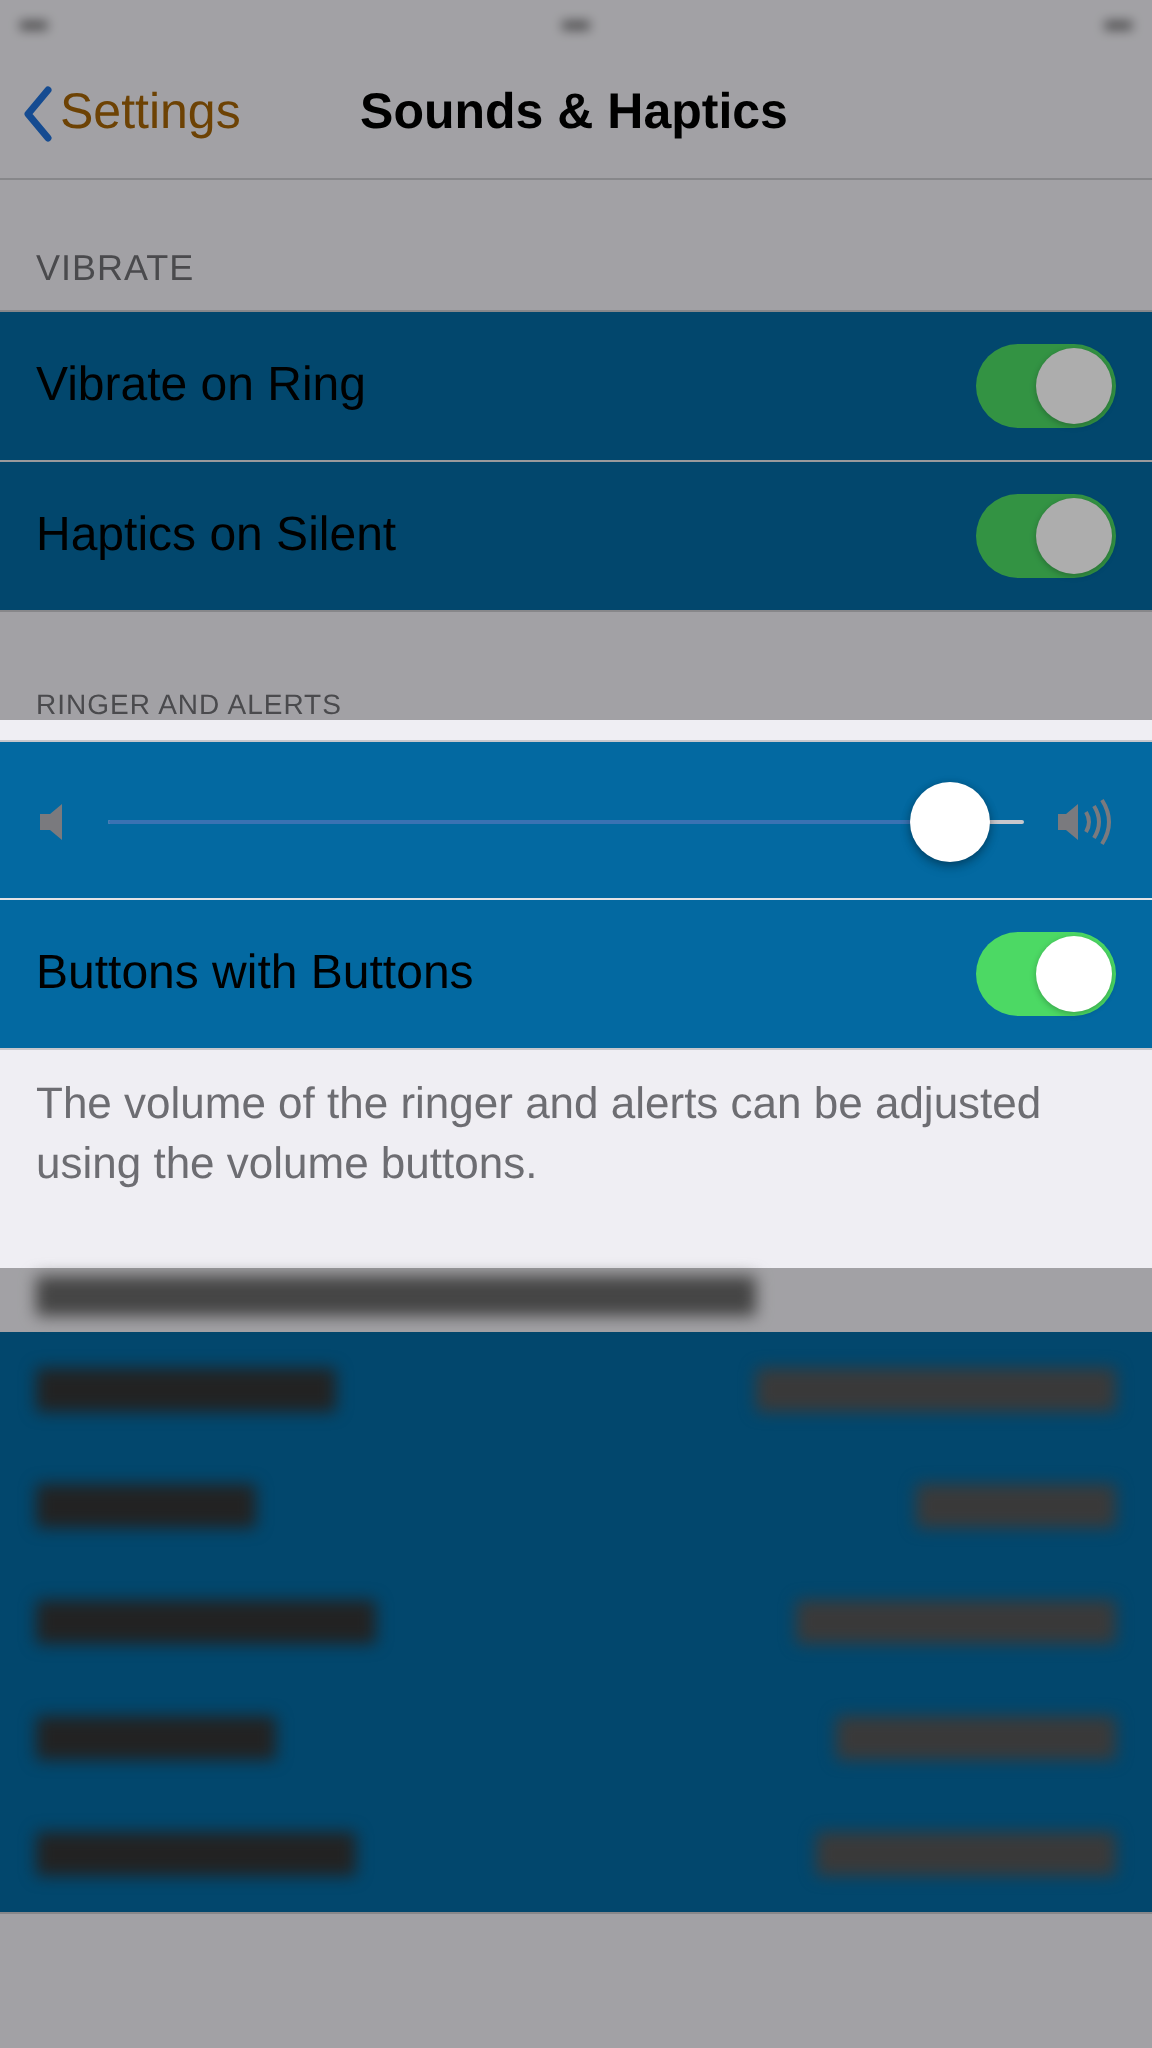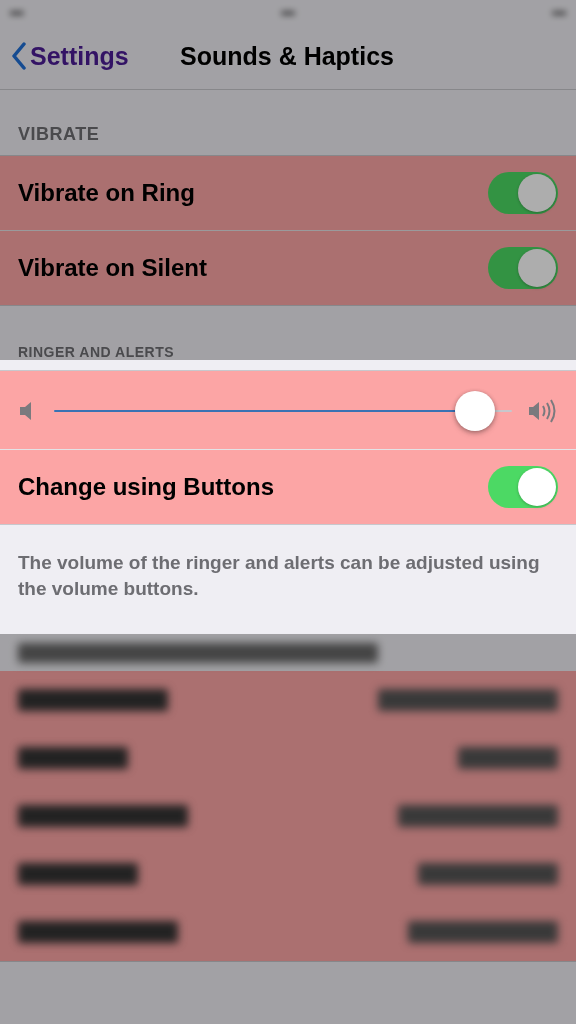--- a/index.html
+++ b/index.html
@@ -2,38 +2,38 @@
 <html><head>
 <meta charset="utf-8">
 <style>
   * { box-sizing: border-box; margin: 0; padding: 0; }
   html, body { width: 576px; height: 1024px; font-family: -apple-system, "Helvetica Neue", Arial, sans-serif; background: #efeef3; overflow: hidden; }
   .root { position: relative; width: 576px; height: 1024px; }
   
   .hole { position: absolute; left: 0; right: 0; top: 360px; height: 274px; background: transparent; box-shadow: 0 0 0 9999px rgba(0,0,0,0.32); z-index: 4; pointer-events: none; }
   .status { height: 24px; display: flex; align-items: center; justify-content: space-between; padding: 0 10px; font-size: 13px; font-weight: 600; color: #000; filter: blur(3px); }
   .navbar { height: 66px; display: flex; align-items: center; border-bottom: 1px solid #c7c7cc; padding: 0 10px; position: relative; }
-  .back { display: flex; align-items: flex-start; color: #4c1d95; font-size: 25px; font-weight: 700; }
+  .back { display: flex; align-items: flex-end; color: #a16207; font-size: 25px; font-weight: 400; }
   .back svg { margin-right: 2px; }
   .title { position: absolute; left: 0; right: 2px; text-align: center; font-size: 25px; font-weight: 700; color: #000; pointer-events: none; }
-  .content { position: relative; z-index: 1; font-weight: bold; }
+  .content { position: relative; z-index: 1; }
   .section-header { font-size: 18px; color: #6d6d72; letter-spacing: 0.5px; padding: 34px 18px 10px; text-transform: uppercase; }
   .section-header.small { font-size: 14px; padding-top: 22px; }
-  .list { background: #fca5a5; border-top: 1px solid #c7c7cc; border-bottom: 1px solid #c7c7cc; }
+  .list { background: #0369a1; border-top: 1px solid #c7c7cc; border-bottom: 1px solid #c7c7cc; }
   .row { display: flex; align-items: center; justify-content: space-between; padding: 16px 18px; font-size: 24px; color: #000; }
   .row + .row { border-top: 1px solid #e3e3e6; }
   .toggle { width: 70px; height: 42px; border-radius: 21px; background: #4cd964; position: relative; flex-shrink: 0; }
   .toggle .knob { position: absolute; top: 2px; right: 2px; width: 38px; height: 38px; border-radius: 50%; background: #fff; box-shadow: 0 1px 3px rgba(0,0,0,0.25); }
   .slider-row { display: flex; align-items: center; gap: 16px; padding: 20px 18px 18px; }
   .slider-row svg { flex-shrink: 0; fill: #7a7a7e; }
   .slider { flex: 1; position: relative; height: 40px; display: flex; align-items: center; }
   .track-bg { position: absolute; left: 0; right: 0; height: 2px; background: #c7c7cc; border-radius: 1px; }
   .track-fill { position: absolute; left: 0; height: 2px; background: #3a72b3; border-radius: 1px; }
   .thumb { position: absolute; width: 40px; height: 40px; border-radius: 50%; background: #fff; box-shadow: 0 1px 4px rgba(0,0,0,0.3), 0 3px 6px rgba(0,0,0,0.15); transform: translateX(-50%); }
-  .footer-text { font-size: 19px; color: #6d6d72; padding: 12px 18px 22px; line-height: 1.35; margin-top: 13px; }
+  .footer-text { font-size: 22px; color: #6d6d72; padding: 12px 18px 22px; line-height: 1.35; }
   .pheader { padding: 20px 18px 8px; }
   .prow { display: flex; align-items: center; justify-content: space-between; padding: 18px 18px; }
   .blurblock { height: 22px; border-radius: 2px; filter: blur(4px); }
   .bleft { width: 150px; background: #333; }
   .bright { width: 180px; background: #555; }
 </style>
 </head>
 <body>
 
 <div class="root">
@@ -56,21 +56,21 @@
   <div class="content">
     <div class="section-header">VIBRATE</div>
     <div class="list">
       <div class="row">
         <span>Vibrate on Ring</span>
         <div class="toggle">
             <div class="knob"></div>
           </div>
       </div>
       <div class="row">
-        <span>Vibrate on Silent</span>
+        <span>Haptics on Silent</span>
         <div class="toggle">
             <div class="knob"></div>
           </div>
       </div>
     </div>
 
     <div style="height:16px"></div>
 
     <div class="section-header small">RINGER AND ALERTS</div>
     <div class="list">
@@ -84,21 +84,21 @@
           <div class="thumb" id="thumb" style="left: 92%;"></div>
         </div>
         <svg width="30" height="26" viewBox="0 0 30 26">
             <path d="M1 9 L5 9 L11 4 L11 22 L5 17 L1 17 Z"></path>
             <path d="M15 8 Q18 13 15 18" fill="none" stroke="#7a7a7e" stroke-width="2"></path>
             <path d="M19 5 Q24 13 19 21" fill="none" stroke="#7a7a7e" stroke-width="2"></path>
             <path d="M23 2 Q30 13 23 24" fill="none" stroke="#7a7a7e" stroke-width="2"></path>
           </svg>
       </div>
       <div class="row" style="border-top:1px solid #e3e3e6">
-        <span>Change using Buttons</span>
+        <span>Buttons with Buttons</span>
         <div class="toggle">
             <div class="knob"></div>
           </div>
       </div>
     </div>
     <div class="footer-text">The volume of the ringer and alerts can be adjusted using the volume buttons.</div>
 
     <div class="pheader">
       <div class="blurblock" style="width:360px;background:#666;height:20px"></div>
     </div>

